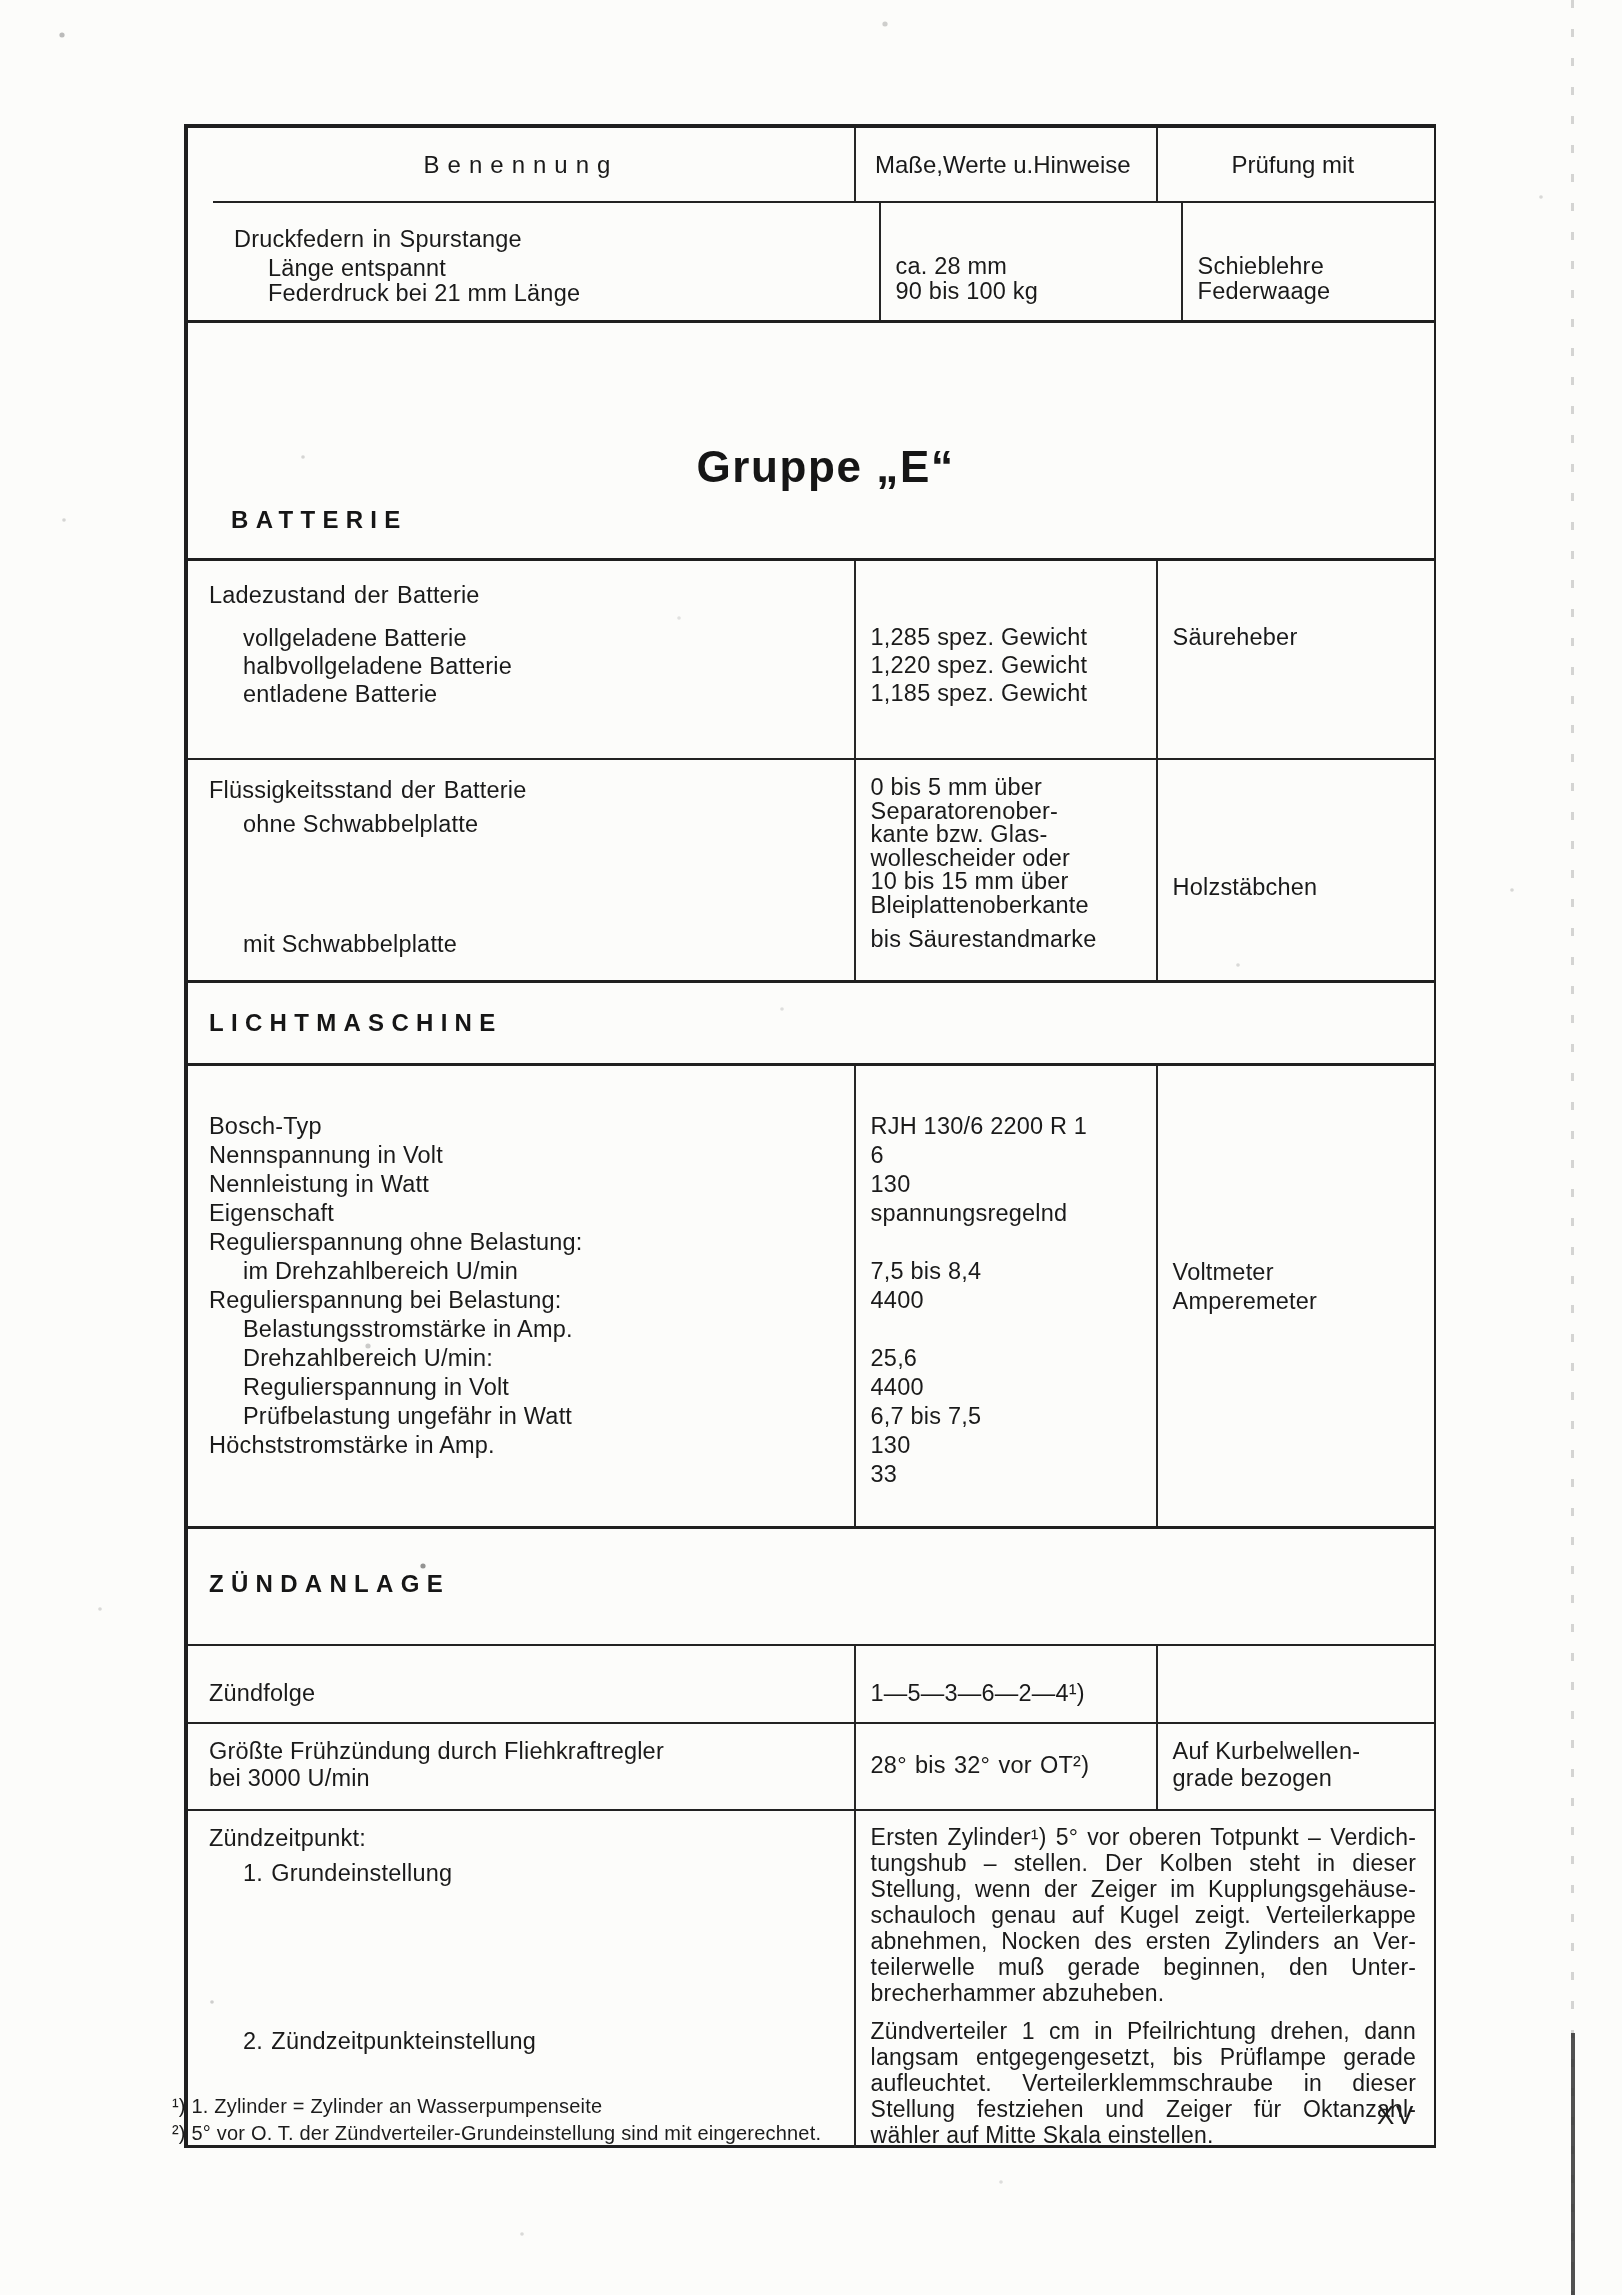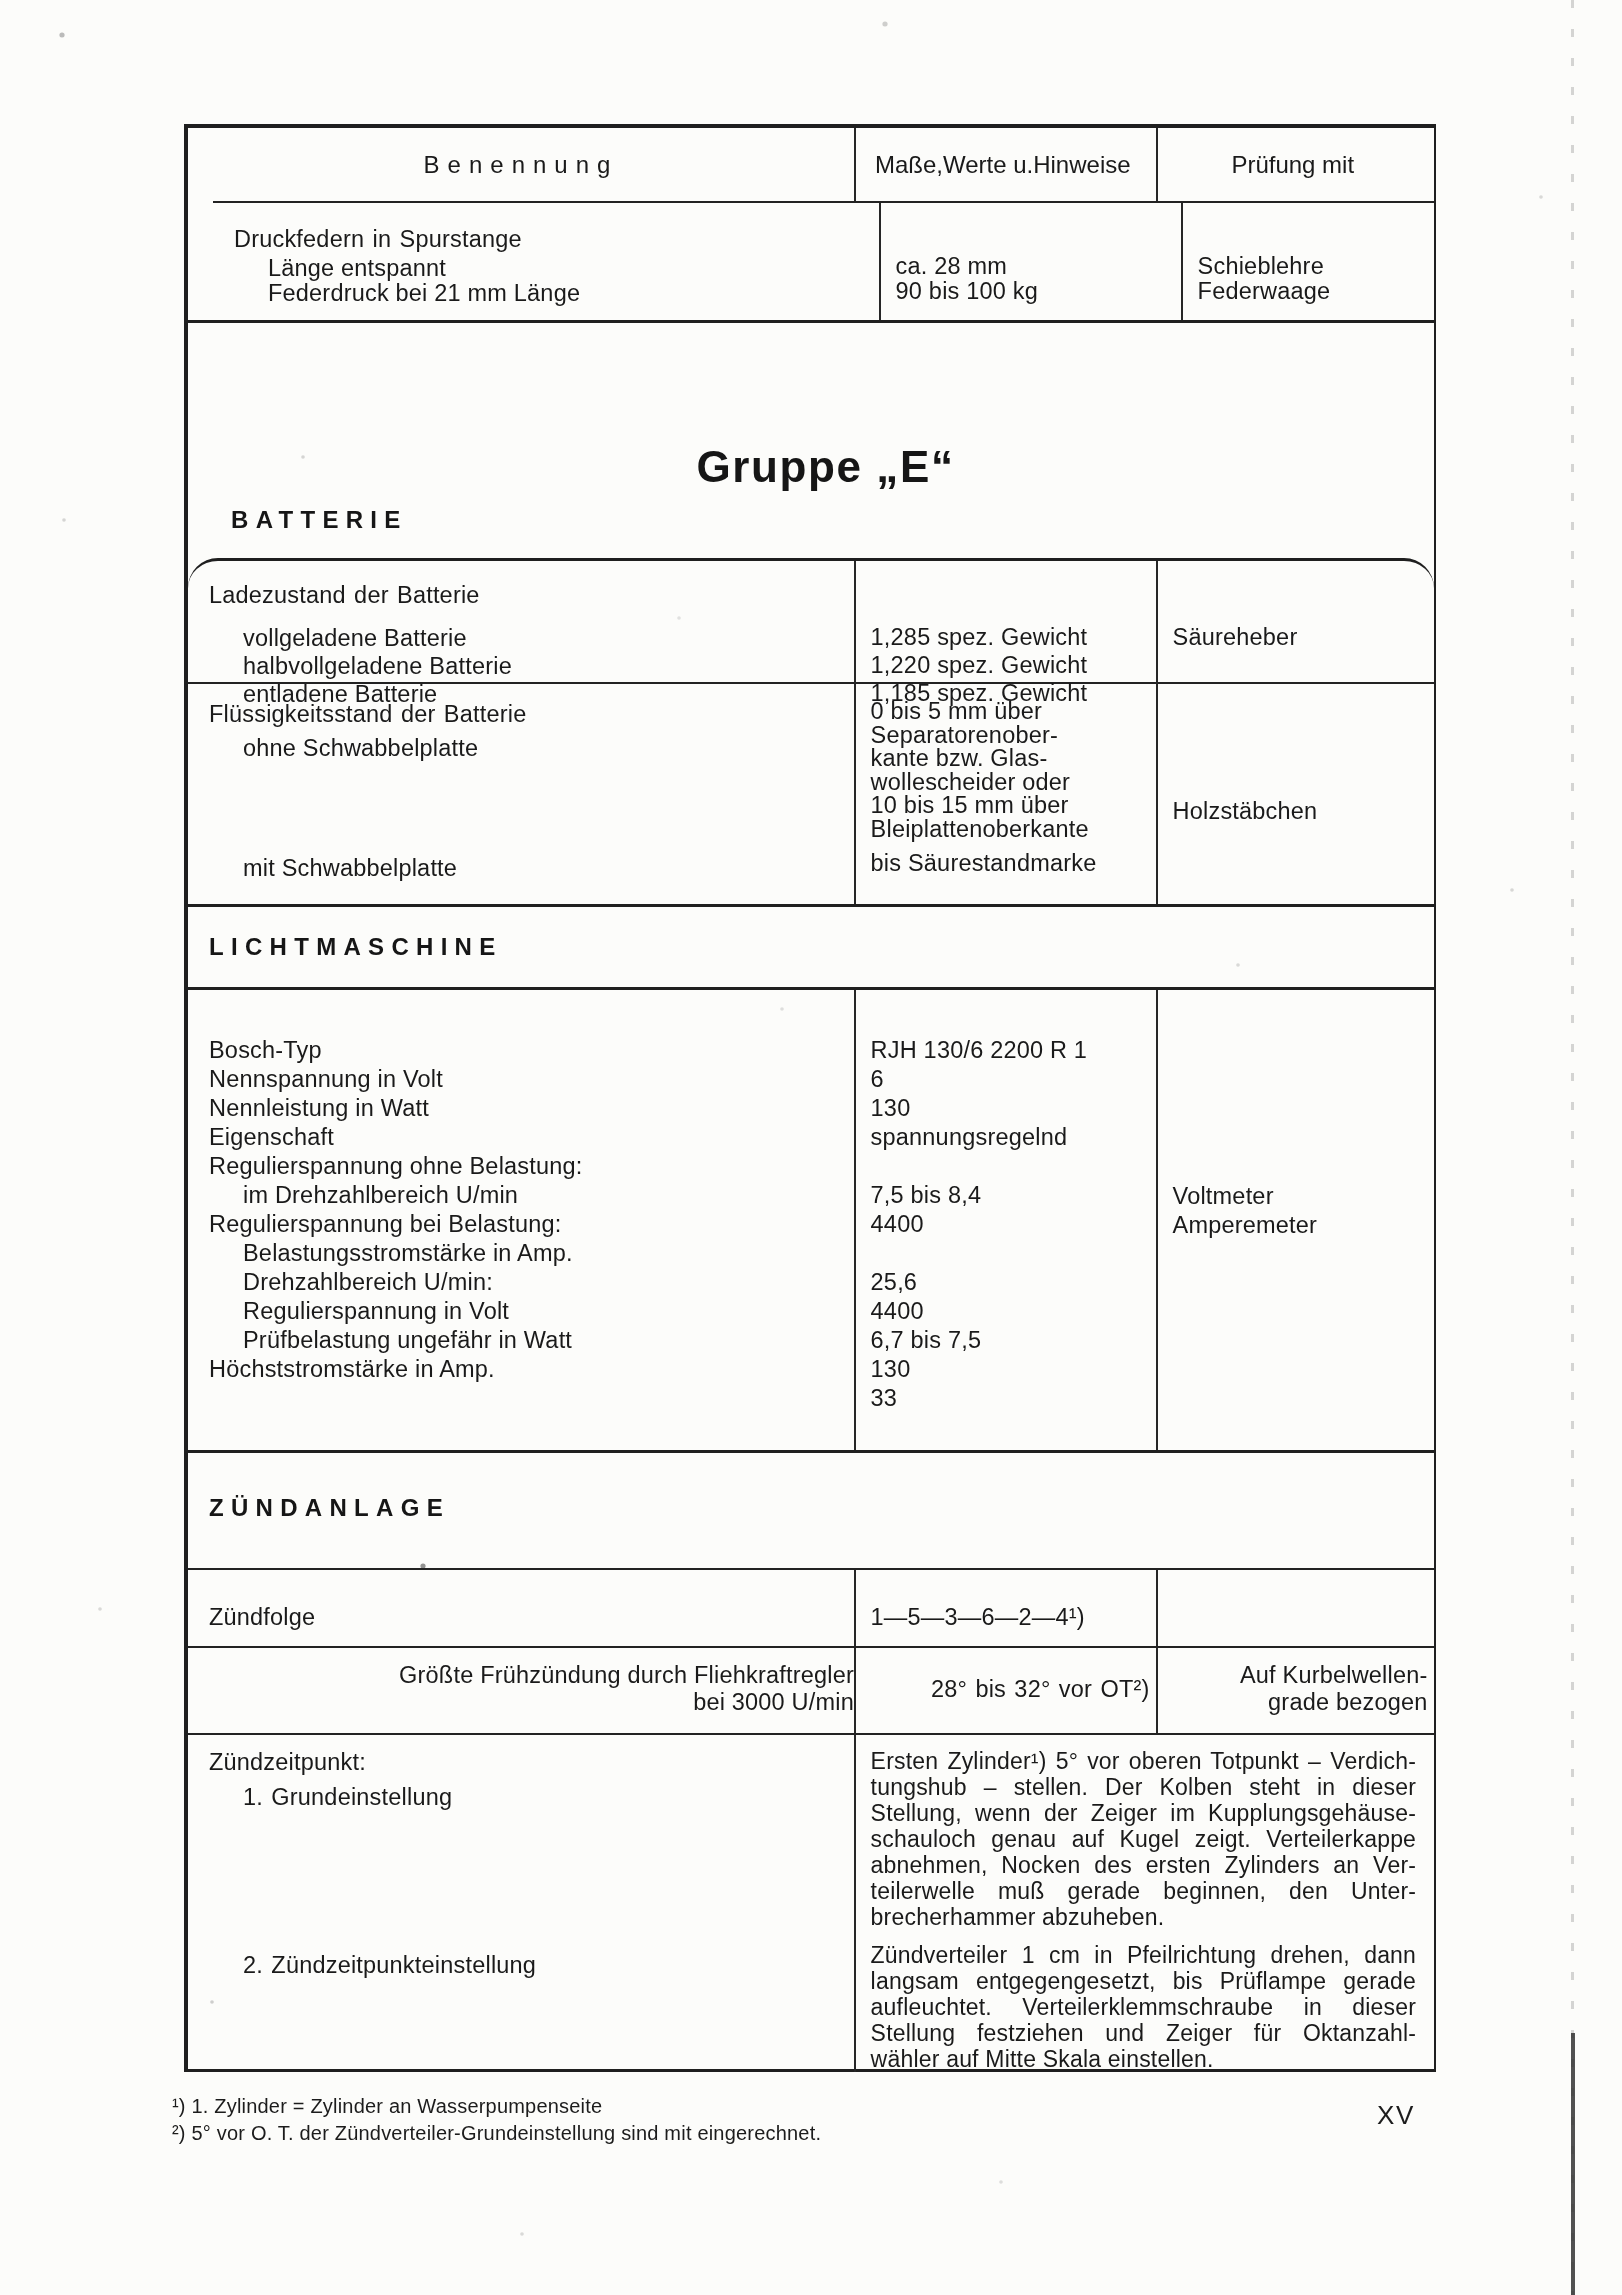--- a/index.html
+++ b/index.html
@@ -58,27 +58,27 @@
 
   
   .r-header{height:73px;}
   .hdr{display:flex;align-items:center;justify-content:center;
        font-size:24px;padding-left:0;}
   .hdr-sp{letter-spacing:8px;text-align:center;}
 
   
   .r-druck {height:119px;margin-left:25px;}
   .band-e  {height:238px;}
-  .r-lade  {height:124px;border-radius:30px;}
+  .r-lade  {height:200px;}
   .r-fluess{height:222px;}
   .band-licht{height:83px;}
   .r-licht {height:463px;}
   .band-zuend{height:118px;}
   .r-folge {height:78px;}
-  .r-frueh {height:87px;text-align:right;}
+  .r-frueh {height:87px;}
   .r-zzp   {height:336px;}
 
   
   .gruppe-title{
     padding-top:119px;padding-left:29px;text-align:center;
     font-size:44px;font-weight:700;letter-spacing:1.6px;color:#161616;
   }
   .section-label{
     font-weight:700;font-size:24px;letter-spacing:7.3px;color:#161616;
   }

